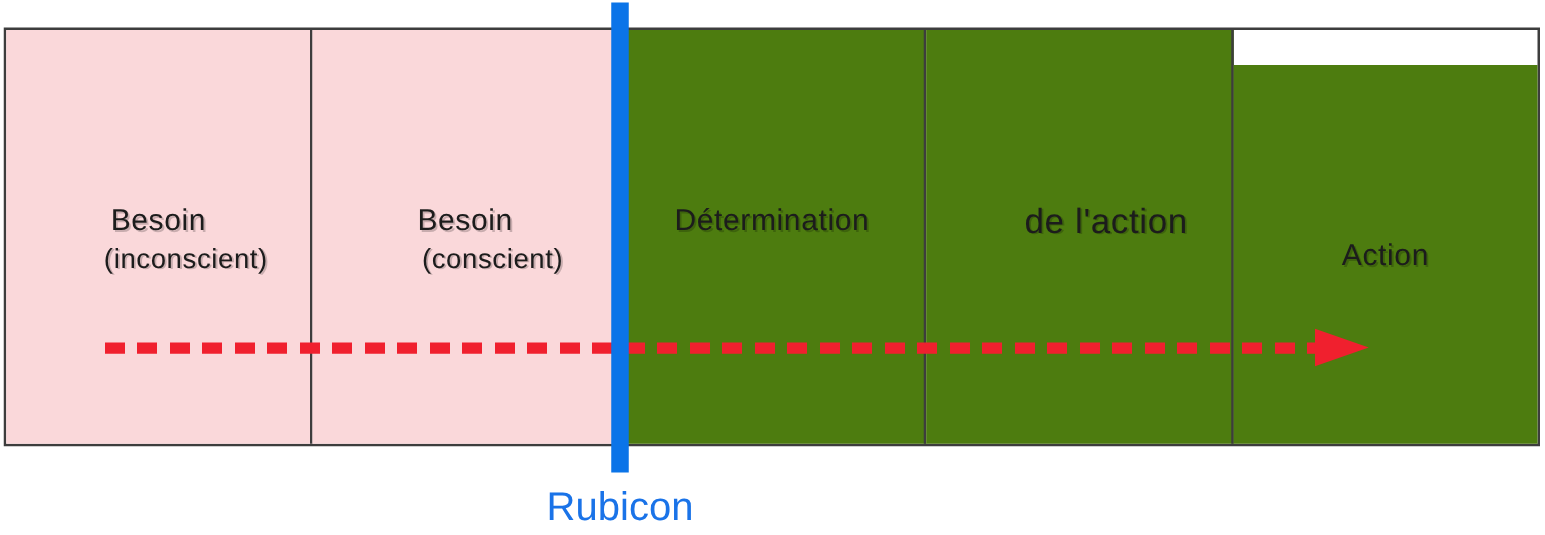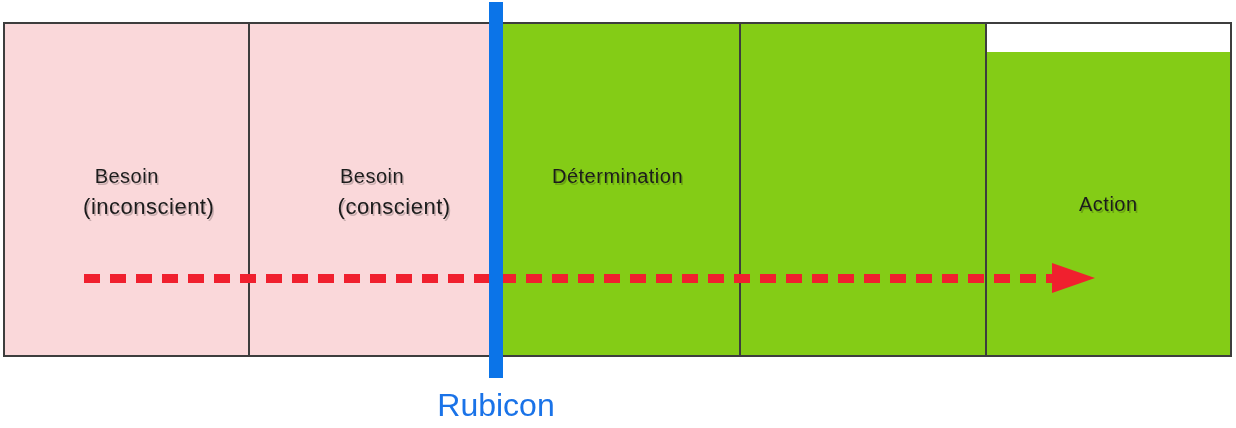--- a/index.html
+++ b/index.html
@@ -31,23 +31,23 @@
     border-right: 2px solid #3d3d3d;
     display: flex;
     flex-direction: column;
     align-items: center;
     padding-top: 136px;
     box-sizing: border-box;
     text-align: center;
   }
   .cell:last-child { border-right: none; margin-top: 28px; }
   .cell.zone-pre  { background: #fad8da; }
-  .cell.zone-post { background: #84cc16; }
+  .cell.zone-post { background: #4d7c0f; }
   .cell .line1 {
-    font-size: 20px;
+    font-size: 24px;
     line-height: 33px;
     color: #1c1c1c;
     letter-spacing: 0.5px;
     text-shadow: 1.5px 1.5px 0 rgba(0,0,0,0.20);
     white-space: nowrap;
     text-align: right;
   }
   .cell .line2 {
     font-size: 28px;
     line-height: 33px;
@@ -113,20 +113,21 @@
       <span class="line1">Besoin</span>
       <span class="line2 sub">(conscient)</span>
     </div>
 
     <div class="cell zone-post">
       <span class="line1">Détermination</span>
       <span class="line2"></span>
     </div>
 
     <div class="cell zone-post">
+      <span class="line2">de l'action</span>
     </div>
 
     <div class="cell zone-post">
       <span class="line1">Action</span>
       <span class="line2"></span>
     </div>
 
   </div>
 
   <div class="arrow-line"></div>

